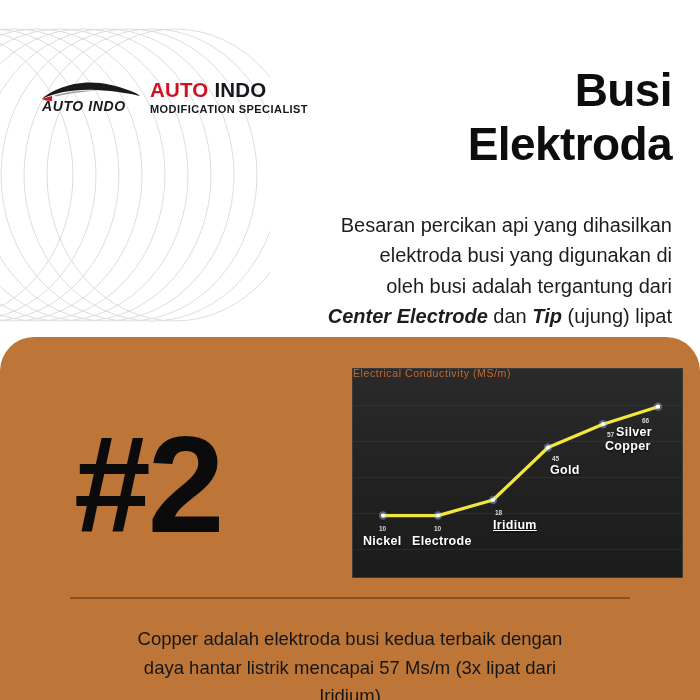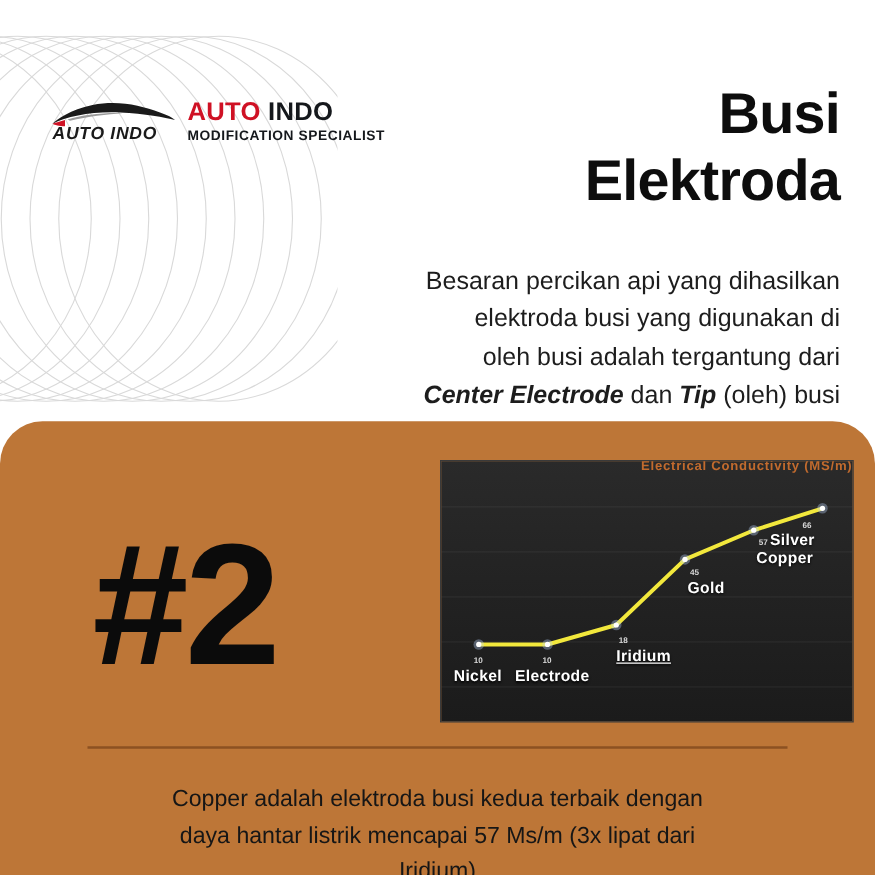--- a/index.html
+++ b/index.html
@@ -161,23 +161,23 @@
     height: 210px;
     background: linear-gradient(180deg, #2a2a2a 0%, #232323 45%, #1b1b1b 100%);
     border: 1px solid #3a3a3a;
     box-sizing: border-box;
     overflow: hidden;
   }
   .chart-title {
     position: absolute;
     left: 0; top: -2px;
     width: 100%;
-    text-align: right;
+    text-align: left;
     font-size: 10.5px;
-    font-weight: bold;
+    font-weight: normal;
     letter-spacing: 0.6px;
     color: #c26b2e;
     white-space: nowrap;
   }
   .gridline {
     position: absolute;
     left: 0;
     width: 100%;
     height: 1px;
     background: rgba(255,255,255,0.055);
@@ -245,21 +245,21 @@
 
   <div class="headline">
     <div>Busi</div>
     <div>Elektroda</div>
   </div>
 
   <div class="lede">
     <div>Besaran percikan api yang dihasilkan</div>
     <div>elektroda busi yang digunakan di</div>
     <div>oleh busi adalah tergantung dari</div>
-    <div><span class="it">Center Electrode</span><span> dan </span><span class="it">Tip</span><span> (oleh) busi</span></div>
+    <div><span class="it">Center Electrode</span><span> dan </span><span class="it">Tip</span><span> (ujung) lipat</span></div>
   </div>
 </div>
 
 <div class="panel"></div>
 
 <div class="rank">#2</div>
 
 <div class="divider"></div>
 
 <div class="footnote">

